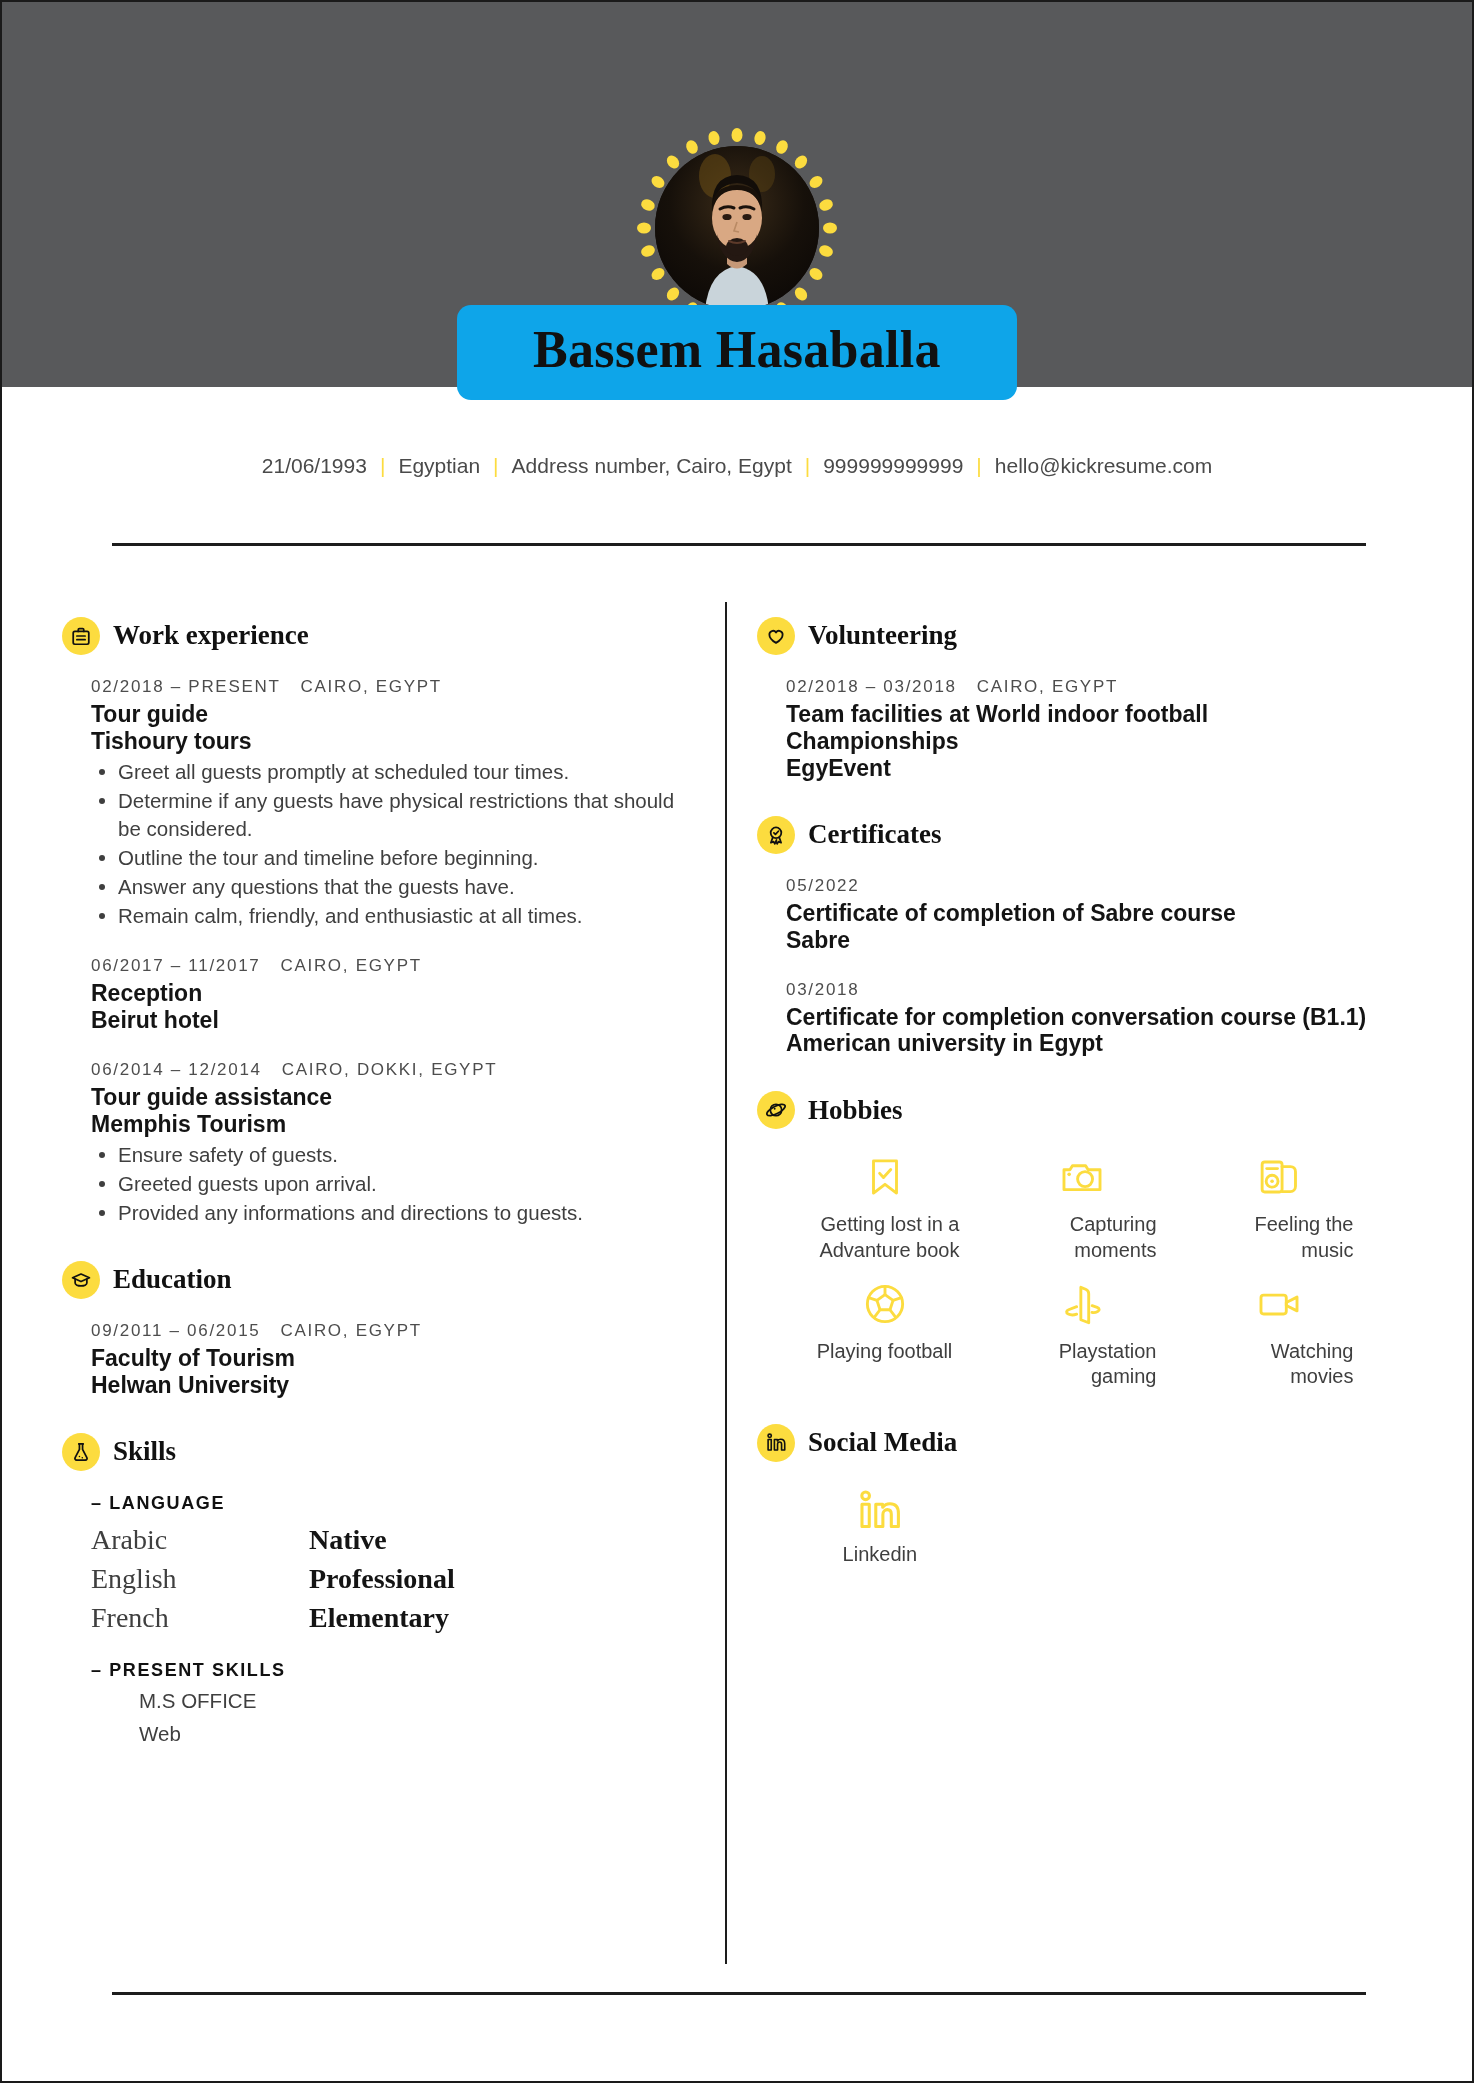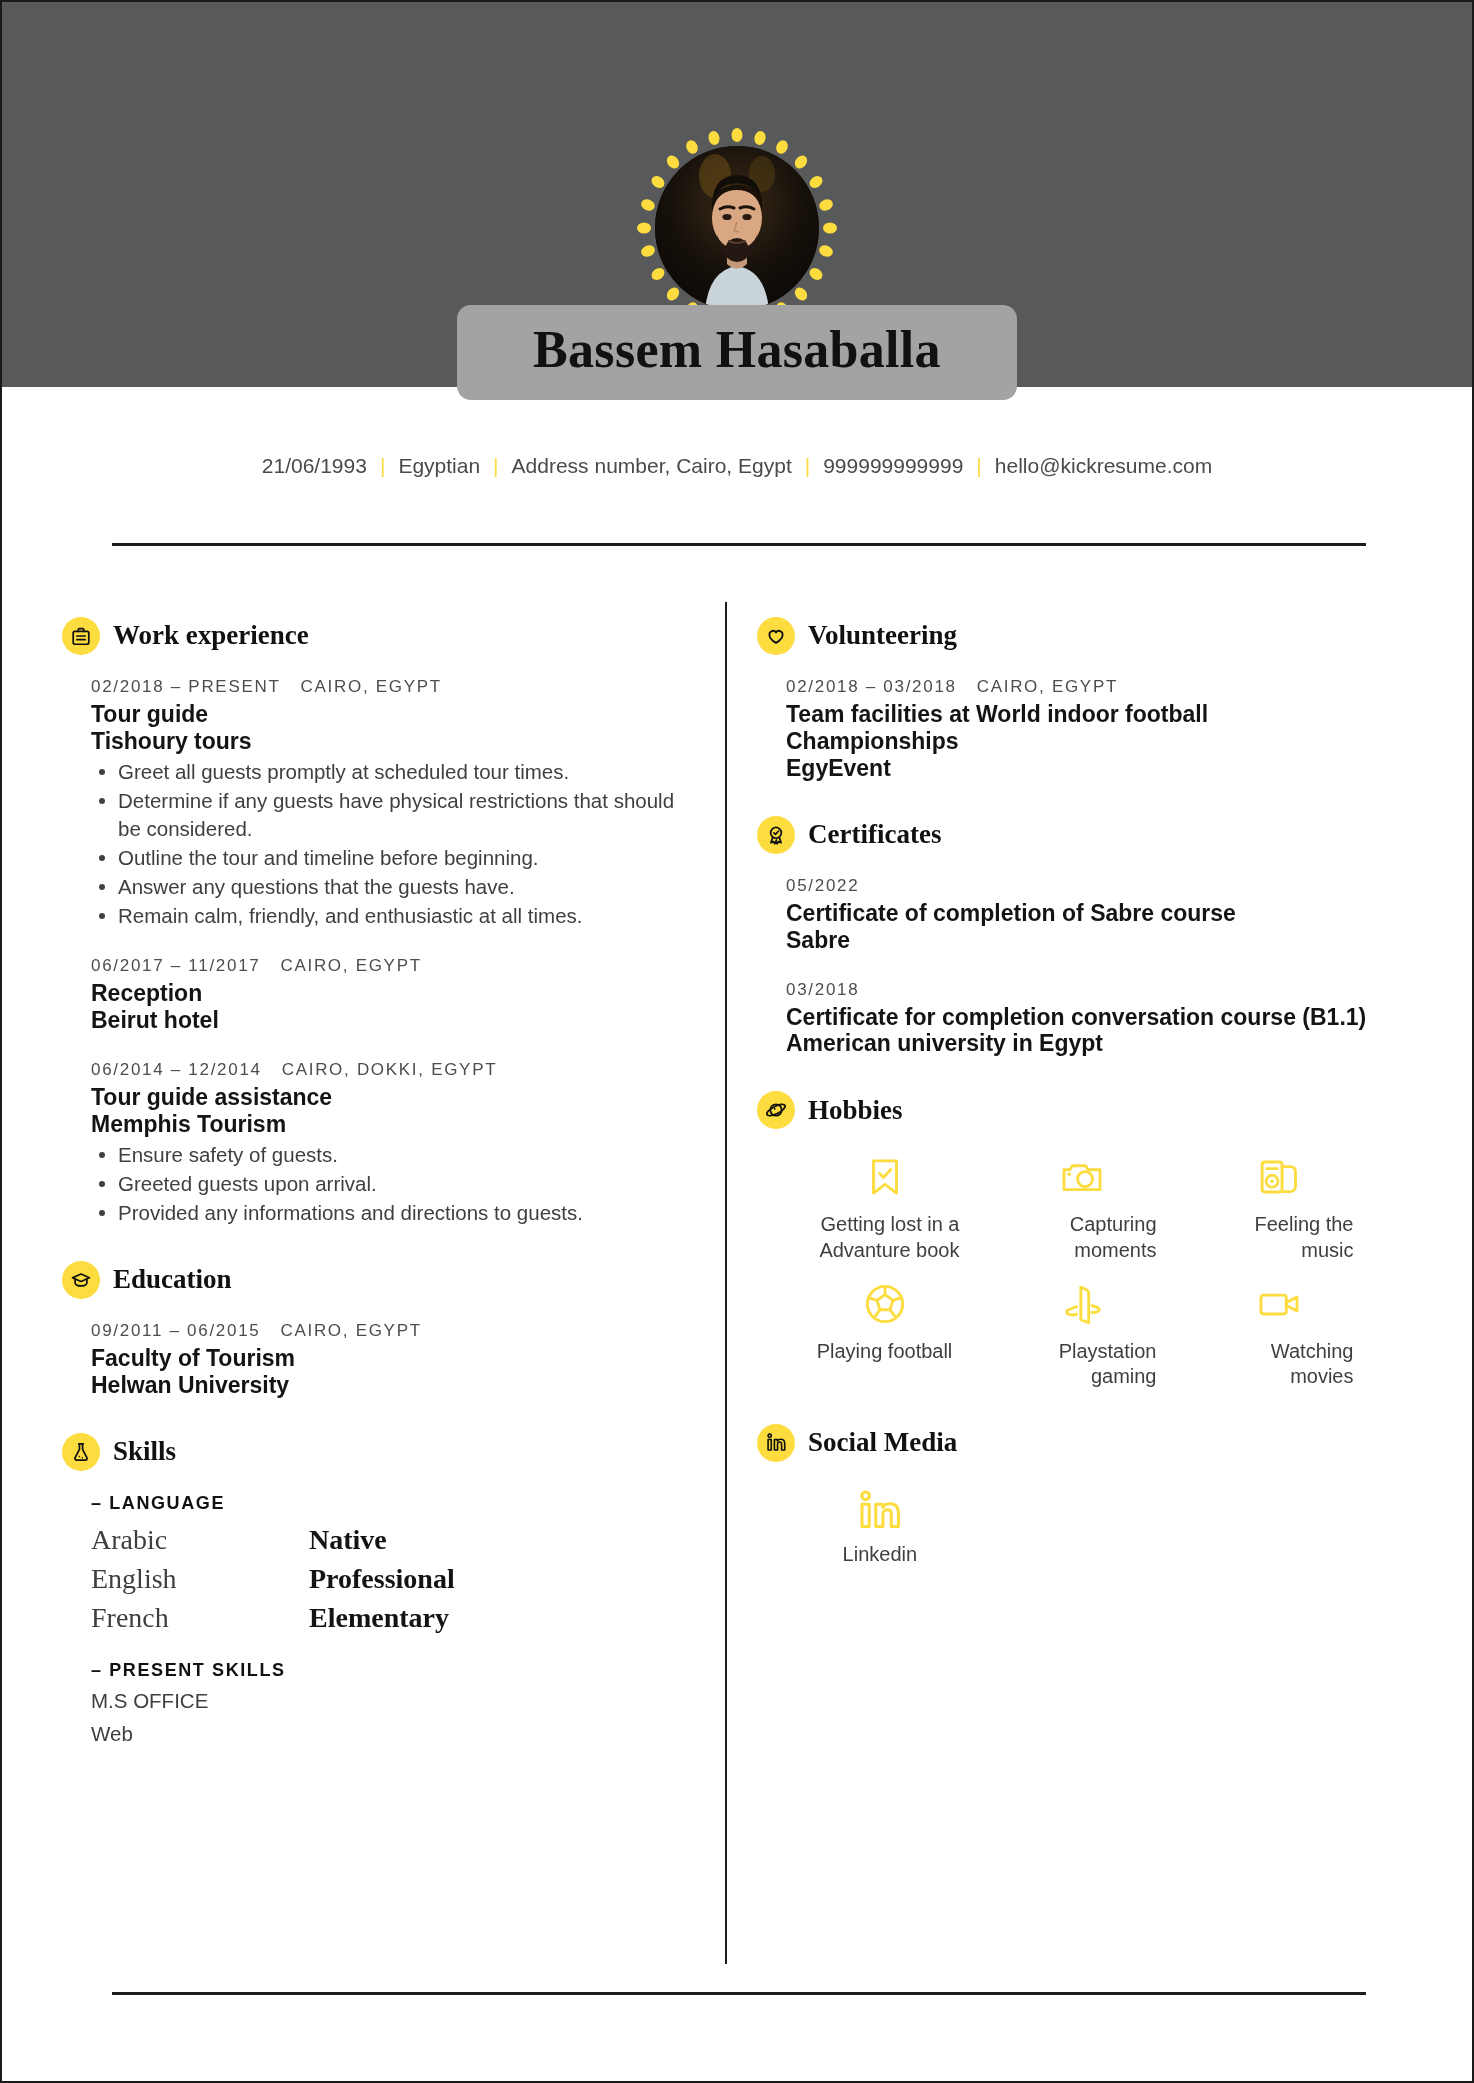--- a/index.html
+++ b/index.html
@@ -35,21 +35,21 @@
     width:164px; height:164px;
     border-radius:50%;
     overflow:hidden;
     background:#120d08;
   }
   .avatar-photo svg { display:block; width:164px; height:164px; }
 
   .name-plate {
     position:absolute; left:50%; top:303px;
     transform:translateX(-50%);
-    background:#a3a3a3;
+    background:#0ea5e9;
     border-radius:14px;
     padding:19px 56px 24px 56px;
     min-width:560px;
     text-align:center;
   }
   .name-plate span {
     font-family:"Liberation Serif", serif;
     font-weight:bold;
     font-size:52px;
     letter-spacing:0.3px;
@@ -169,20 +169,21 @@
     font-size:28px;
     line-height:1.4;
     font-family:Liberation Serif, serif;
   }
   .lang-name { width:218px; color:#3f3f3f; }
   .lang-level { font-weight:bold; color:#141414; }
   .bar-row {
     display:flex; align-items:center;
     line-height:1.4;
     margin-bottom:5px;
+    margin-left:48px;
   }
   .bar-name { width:218px; font-size:20.5px; color:#3f3f3f; }
   .bar-track { width:220px; height:14px; background:#ffffff; }
   .bar-fill { height:14px; background:#fcdc3f; }
 
   
   .hobby-grid {
     padding-left:29px;
     display:grid;
     grid-template-columns:repeat(3, 1fr);

